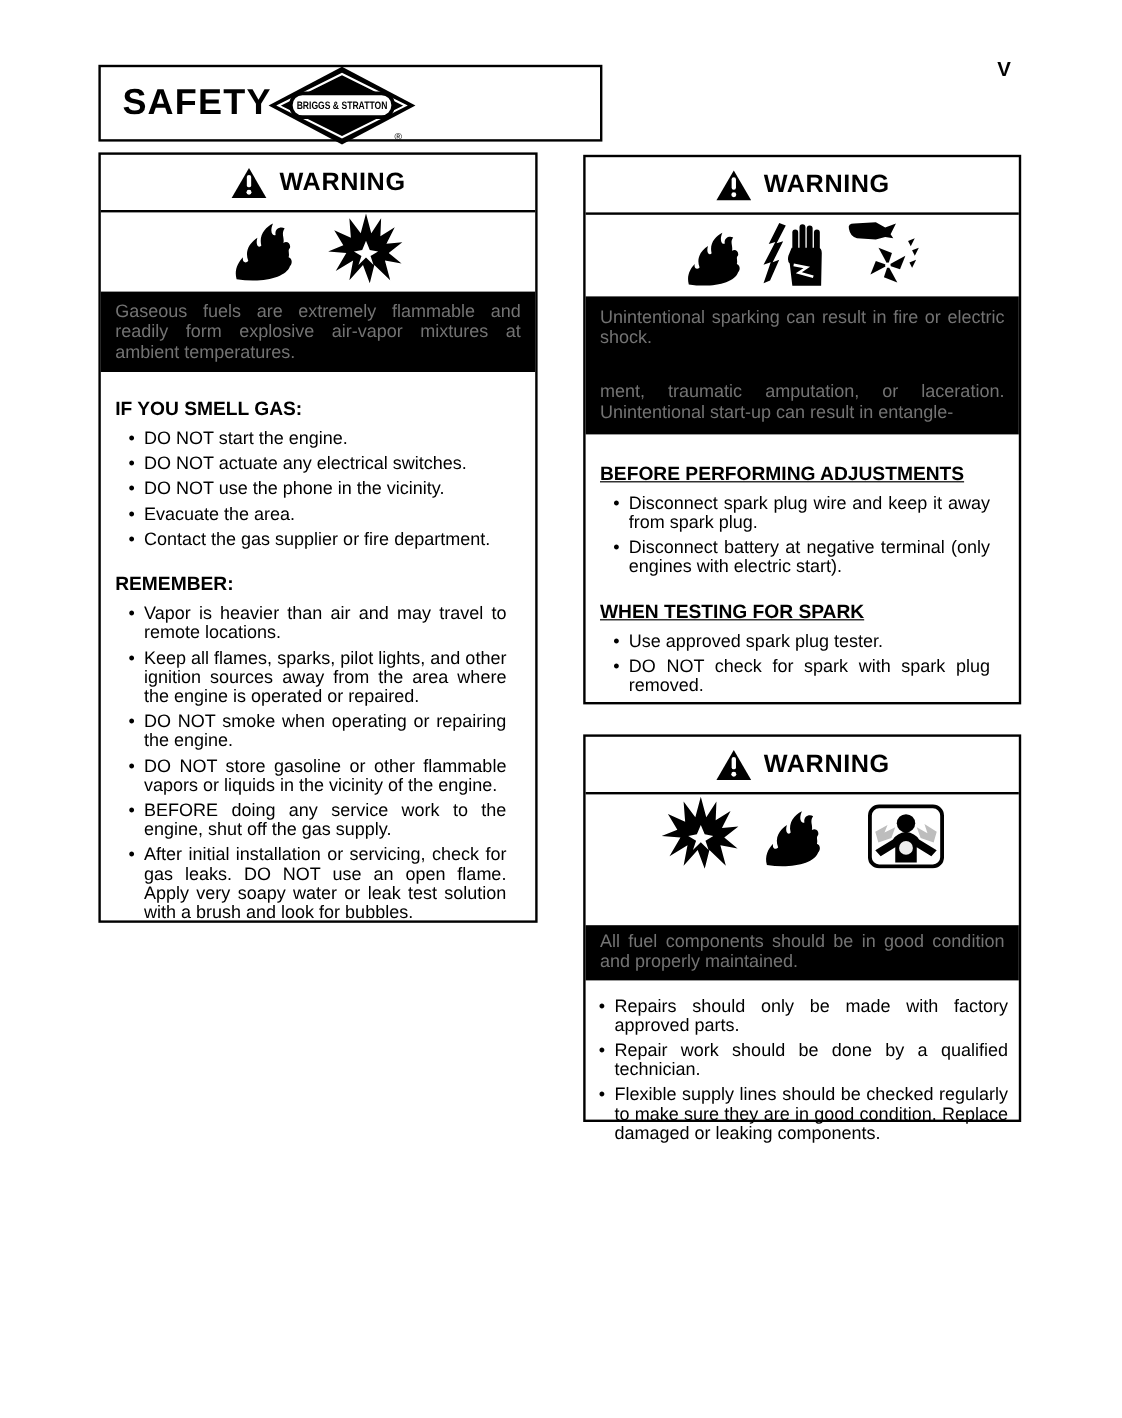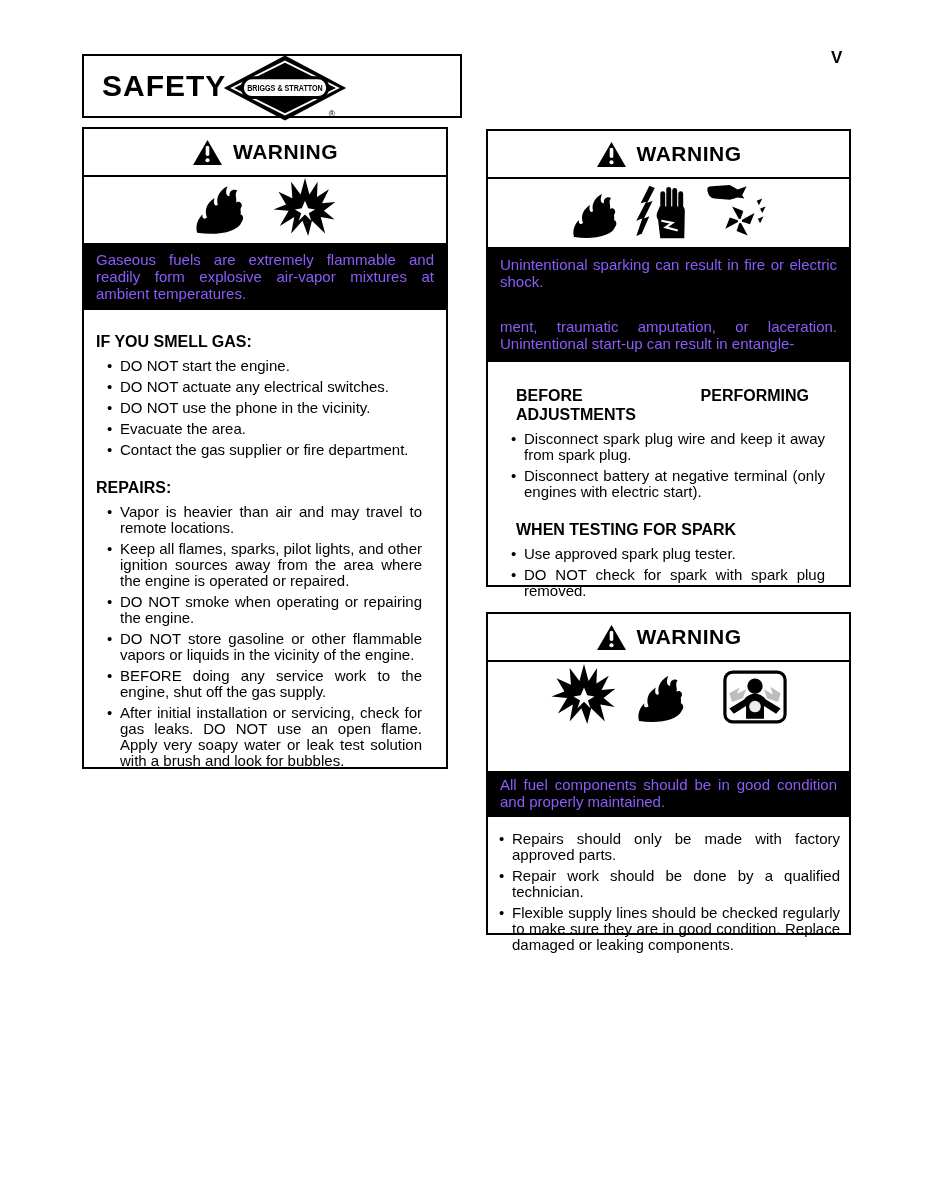--- a/index.html
+++ b/index.html
@@ -5,21 +5,21 @@
   * { margin:0; padding:0; box-sizing:border-box; }
   html,body { background:#fff; }
   body {
     width:935px; height:1182px; position:relative;
     font-family:"Liberation Sans", sans-serif; color:#000;
   }
   .page-number { position:absolute; left:831px; top:48px; font-size:17px; font-weight:bold; }
 
   
   .header-box {
-    position:absolute; left:82px; top:54px; width:380px; height:64px;
+    position:absolute; left:82px; top:54px; width:420px; height:64px;
     border:2px solid #000; background:#fff;
   }
   .safety-title {
     position:absolute; left:18px; top:13px;
     font-size:30px; font-weight:bold; letter-spacing:1px;
   }
   .bs-logo { position:absolute; left:138px; top:-2px; width:126px; height:68px; z-index:2; }
   .bs-logo svg { display:block; width:100%; height:100%; }
 
   
@@ -39,32 +39,32 @@
     display:flex; align-items:flex-end; justify-content:center;
     padding:6px 0 7px; gap:24px;
   }
   .gas-box .icon-strip  { height:66px; }
   .spark-box .icon-strip{ height:68px; gap:12px; }
   .fuel-box .icon-strip { height:69px; gap:18px; }
   .hicon svg { display:block; }
   .push-right { margin-left:16px; }
 
   .banner { background:#000; color:#fff; padding:8px 12px; }
-  .banner .jline { font-size:15px; line-height:17px; color:#8b5cf6; }
+  .banner .jline { font-size:15px; line-height:17px; color:#737373; }
   .banner-par { margin-bottom:28px; }
   .banner-par:last-child { margin-bottom:0; }
   .spark-box .banner { padding:9px 12px 10px; }
   .fuel-box .banner { padding:5px 12px 7px;margin-top:40px; }
 
   .jline { text-align:justify; text-align-last:justify; }
   .jline:last-child { text-align-last:auto; }
 
   .box-body { padding:10px 24px 0 12px; }
   .sec-heading { font-size:16px; font-weight:bold; line-height:19px; margin:12px 0 7px; }
-  .sec-heading-lines { margin:14px 16px 7px; }
+  .sec-heading-lines { margin:14px 0 7px;text-decoration:underline; }
   .sec-heading-lines .hline { font-size:16px; font-weight:bold; line-height:19px; }
   .mt-lg { margin-top:20px; }
 
   .bullet { display:flex; margin:0 0 5px 11px; }
   .bullet-marker { flex:none; width:13px; font-size:15px; line-height:16px; }
   .bullet-text { flex:1; font-size:15px; line-height:16px; text-align:justify; }
   .fuel-box .bullet { margin-left:2px; }
   .fuel-box .box-body { padding:14px 9px 0 9px; }
 </style>
 </head>
@@ -137,21 +137,21 @@
           <div class="bullet">
             <span class="bullet-marker">•</span>
             <div class="bullet-text">Evacuate the area.</div>
           </div>
           <div class="bullet">
             <span class="bullet-marker">•</span>
             <div class="bullet-text">Contact the gas supplier or fire department.</div>
           </div>
         </div>
 
-      <div class="sec-heading mt-lg">REPAIRS:</div>
+      <div class="sec-heading mt-lg">REMEMBER:</div>
       <div class="bullets">
           <div class="bullet">
             <span class="bullet-marker">•</span>
             <div class="bullet-text">Vapor is heavier than air and may travel to remote locations.</div>
           </div>
           <div class="bullet">
             <span class="bullet-marker">•</span>
             <div class="bullet-text">Keep all flames, sparks, pilot lights, and other ignition sources away from the area where the engine is operated or repaired.</div>
           </div>
           <div class="bullet">

